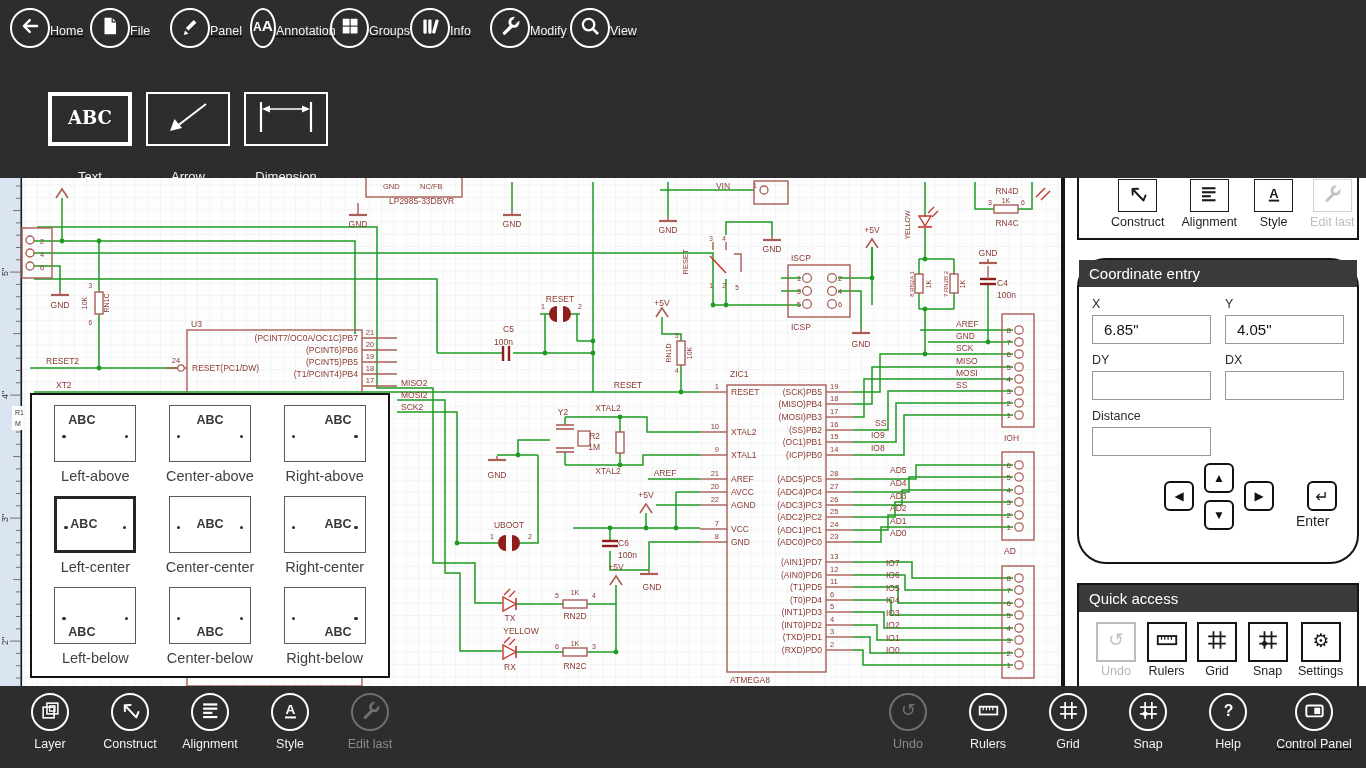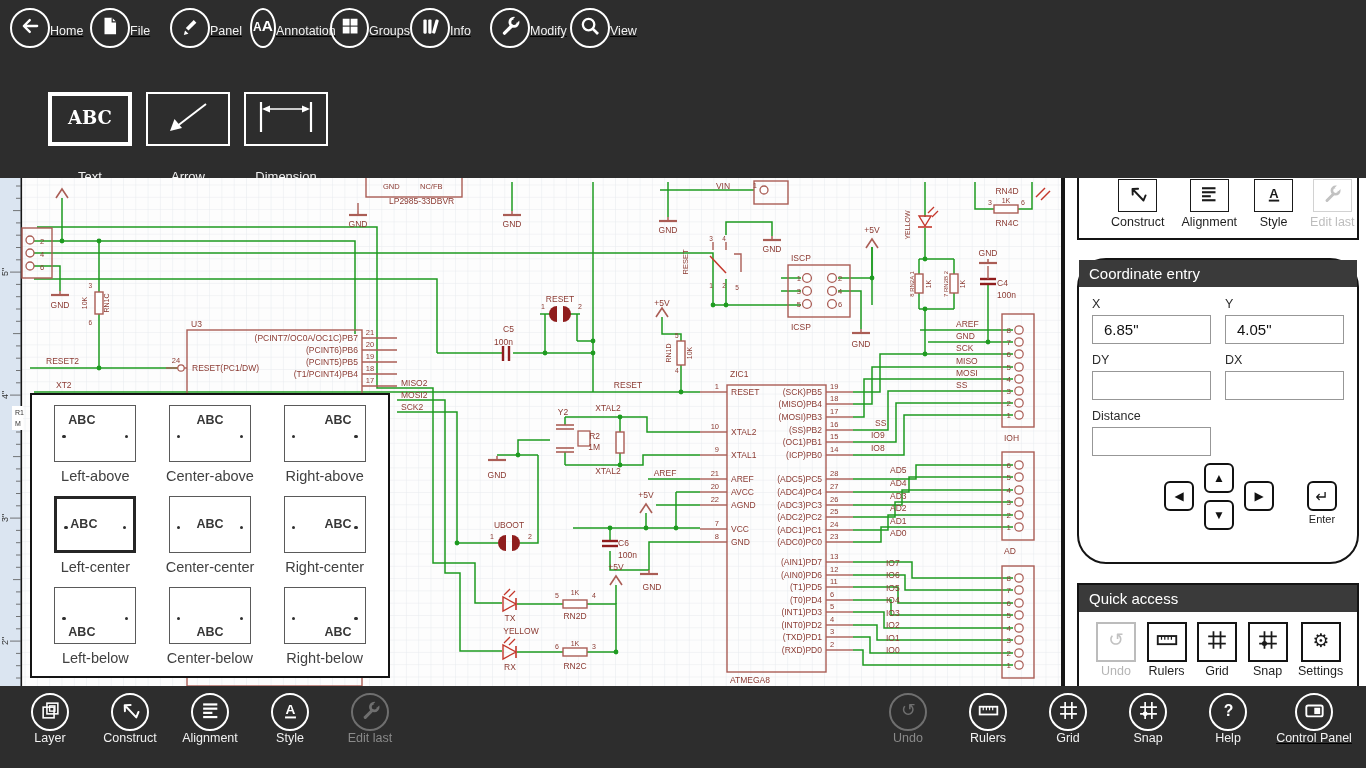--- a/index.html
+++ b/index.html
@@ -21,21 +21,21 @@
   .toollabel { margin-top:23px; font-size:13px; color:#f2f2f2; }
 
   .bottombar { position:absolute; left:0; top:686px; width:1366px; height:82px; background:#2d2d2d;
     display:flex; align-items:flex-start; padding-top:7px; }
   .bbleft { display:flex; margin-left:10px; }
   .bbright { display:flex; margin-left:auto; margin-right:6px; }
   .bbitem { width:80px; display:flex; flex-direction:column; align-items:center; }
   .bbitem.wide { width:92px;text-decoration:underline; }
   .bbcircle { width:38px; height:38px; border:2.2px solid #fff; border-radius:50%;
     display:flex; align-items:center; justify-content:center; }
-  .bblabel { margin-top:0; font-size:12.5px; color:#f2f2f2; white-space:nowrap; }
+  .bblabel { margin-top:6px; font-size:12.5px; color:#f2f2f2; white-space:nowrap; }
   .bbitem.disabled .bbcircle { border-color:#6f6f6f; }
   .bbitem.disabled .bblabel { color:#8a8a8a; }
 
   
   .canvas { position:absolute; left:0; top:178px; width:1065px; height:508px; background:#fdfdfd; }
   .canvas svg { display:block; }
 
   
   .popup { position:absolute; left:30px; top:215px; width:360px; height:285px; background:#fff;
     border:2.5px solid #141414; display:grid; grid-template-columns:1fr 1fr 1fr;
@@ -64,21 +64,21 @@
   #coordpanel { top:258px; height:306px;border-radius:29px; }
   .coordbody { position:relative; padding:10px 13px 0 13px; }
   .fieldgrid { display:grid; grid-template-columns:1fr 1fr; column-gap:14px; row-gap:9px; }
   .fld label { display:block; font-size:12.5px; color:#2b2b2b; margin-bottom:4px; }
   .fld input { width:100%; height:29px; border:1.4px solid #979797; font-size:15px;
     padding-left:11px; font-family:"Liberation Sans",sans-serif; color:#111; background:#fff; }
   .keypad { position:relative; height:100px; }
   .kbtn { position:absolute; width:30px; height:30px; border:2px solid #111; border-radius:6px; background:#fff;
     display:flex; align-items:center; justify-content:center; font-size:12px; color:#111; }
   .kenter { font-size:16px; }
-  .kenterlabel { position:absolute; left:204px; top:57px; width:52px; text-align:center; font-size:11px; color:#1e1e1e; }
+  .kenterlabel { position:absolute; left:204px; top:57px; width:52px; font-size:14px; color:#1e1e1e; }
 
   #quickpanel { top:583px; height:103px; border-bottom:none; }
   .qrow { display:flex; padding:10px 0 0 17px; gap:10.5px; }
   .qitem { display:flex; flex-direction:column; align-items:center; }
   .qbox { width:40px; height:40px; border:2px solid #141414; display:flex; align-items:center; justify-content:center; }
   .qlabel { margin-top:2px; font-size:12.5px; color:#1e1e1e; }
   .qitem.disabled .qbox { border-color:#bcbcbc; }
   .qitem.disabled .qlabel { color:#b5b5b5; }
 </style>
 </head>

